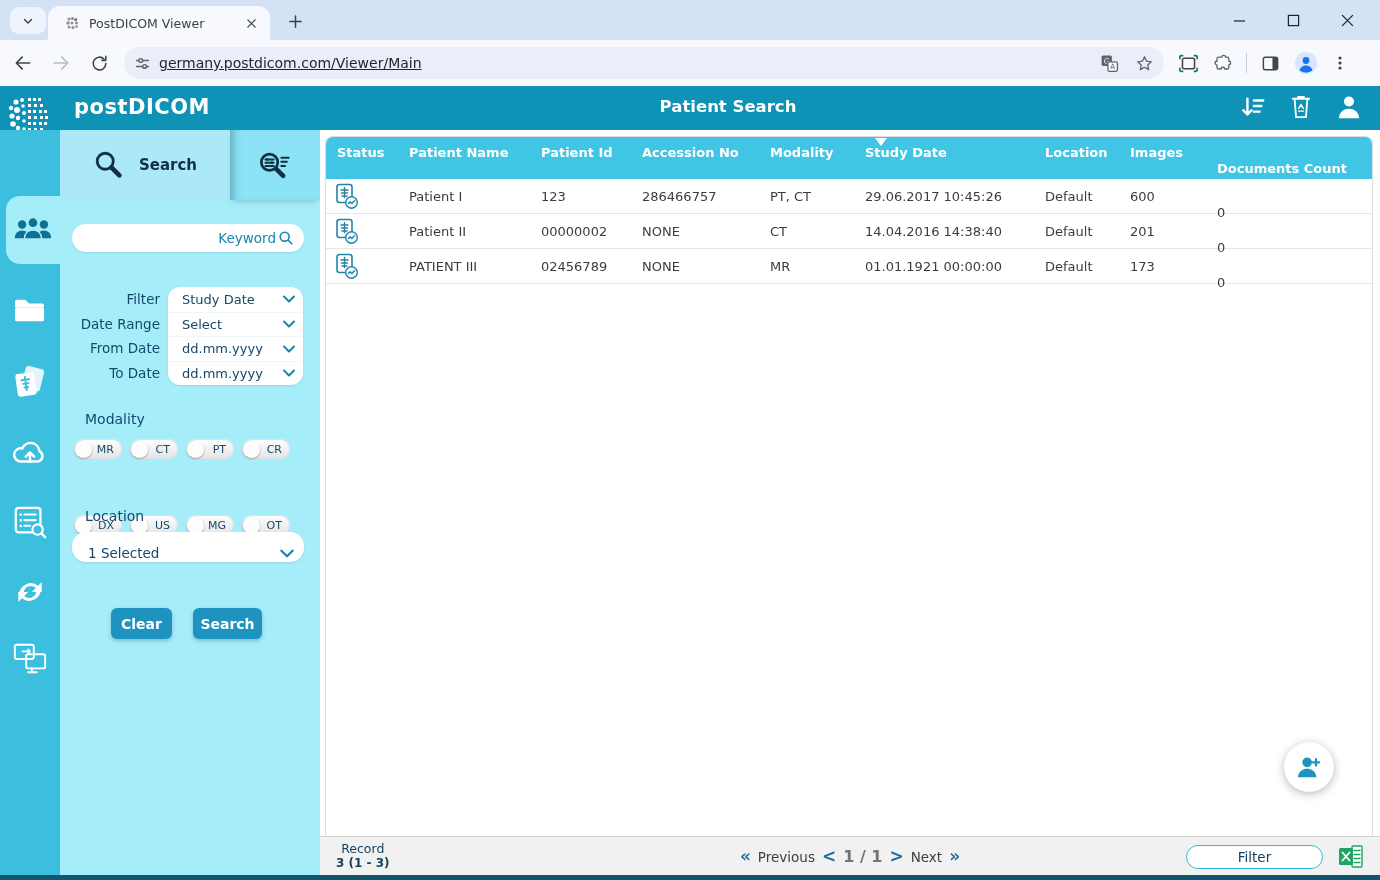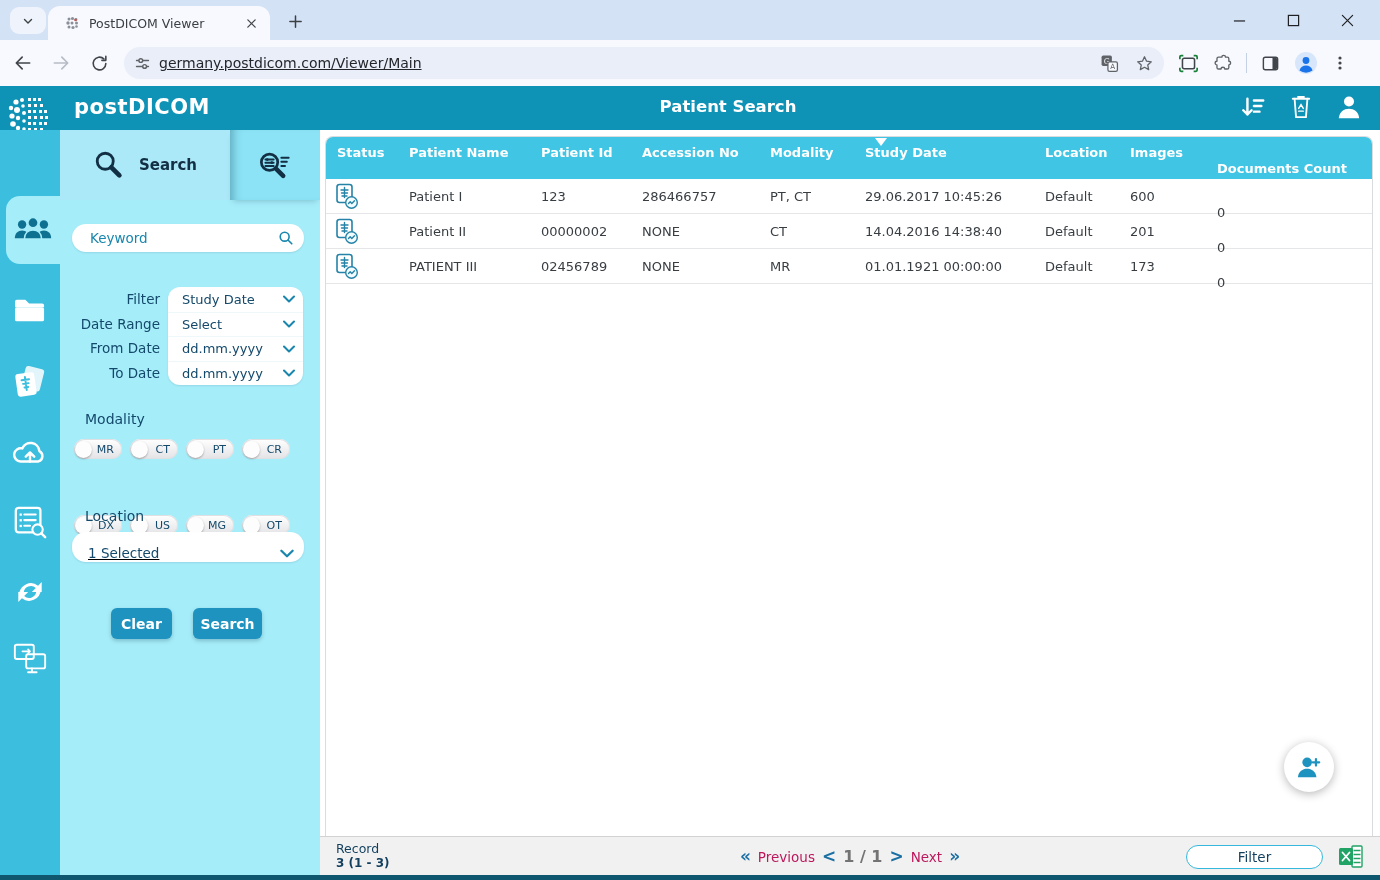--- a/index.html
+++ b/index.html
@@ -39,38 +39,38 @@
   .side-item.active{left:6px;width:54px;height:68px;background:#a6edfa;border-radius:14px 0 0 14px;}
 
   
   .panel{position:absolute;left:60px;top:130px;width:260px;height:750px;background:#a6edfa;}
   .panel-tabs{position:absolute;left:0;top:0;width:260px;height:70px;}
   .ptab1{position:absolute;left:0;top:0;width:170px;height:70px;background:#abe9f8;display:flex;align-items:center;justify-content:center;gap:14px;cursor:pointer;}
   .ptab1 .lbl{font-size:15px;font-weight:600;color:#122f44;}
   .ptab2{position:absolute;left:170px;top:0;width:90px;height:70px;background:#8ce3f5;display:flex;align-items:center;justify-content:center;cursor:pointer;box-shadow:inset 10px 0 10px -7px rgba(10,60,80,.35), 0 4px 6px -3px rgba(10,60,80,.25);}
 
   .keyword{position:absolute;left:12px;top:94px;width:232px;height:28px;background:#fff;border-radius:14px;display:flex;align-items:center;padding:0 10px 0 16px;box-shadow:0 1px 2px rgba(0,60,80,.12);}
-  .keyword input{border:none;outline:none;background:transparent;flex:1;font-size:13.5px;color:#404040;}
+  .keyword input{border:none;outline:none;background:transparent;flex:1;font-size:13.5px;color:#404040;text-align:right;}
   .keyword input::placeholder{color:#1886ad;opacity:1;}
 
   .filter-group{position:absolute;left:108px;top:157px;width:135px;background:#fff;border-radius:12px;overflow:hidden;box-shadow:0 1px 2px rgba(0,60,80,.12);}
   .fg-row{height:24.5px;display:flex;align-items:center;padding:0 8px 0 14px;cursor:pointer;}
   .fg-row + .fg-row{border-top:1px solid #eef8fb;}
   .fg-val{flex:1;font-size:13px;color:#14496b;white-space:nowrap;}
   .fg-labels{position:absolute;left:0;top:157px;width:100px;}
   .fg-label{height:24.5px;line-height:24.5px;text-align:right;font-size:13.5px;color:#14496b;}
 
   .modality-label{position:absolute;left:25px;top:281px;font-size:14px;color:#14496b;}
   .mod-row{position:absolute;left:14px;display:flex;gap:8px;}
   .mod-pill{width:48px;height:20px;border-radius:10px;background:linear-gradient(#ffffff,#e3e3e6);box-shadow:inset 0 0 0 1px #e0e0e3;display:flex;align-items:center;cursor:pointer;}
   .mod-knob{width:17px;height:17px;border-radius:50%;background:#fdfdfd;box-shadow:0 1px 2px rgba(0,0,0,.3);margin-left:1px;}
   .mod-lbl{flex:1;text-align:right;padding-right:8px;font-size:11px;color:#14496b;}
 
   .location-label{position:absolute;left:25px;top:378px;font-size:14px;color:#14496b;}
-  .location-select{position:absolute;left:12px;top:402px;width:232px;height:30px;background:#fff;border-radius:14px;display:flex;align-items:center;padding:12px 10px 0 16px;box-shadow:0 1px 2px rgba(0,60,80,.12);cursor:pointer;text-decoration:underline;}
+  .location-select{position:absolute;left:12px;top:402px;width:232px;height:30px;background:#fff;border-radius:14px;display:flex;align-items:center;padding:12px 10px 0 16px;box-shadow:0 1px 2px rgba(0,60,80,.12);cursor:pointer;}
   .location-select .fg-val{font-size:13.5px;}
 
   .btn{position:absolute;top:478px;height:31px;background:#1f93c0;border-radius:6px;color:#fff;font-size:14px;font-weight:600;display:flex;align-items:center;justify-content:center;cursor:pointer;box-shadow:0 2px 4px rgba(0,50,70,.25);}
   .btn-clear{left:51px;width:61px;}
   .btn-search{left:133px;width:69px;}
 
   
   .main{position:absolute;left:320px;top:130px;width:1060px;height:750px;background:#fff;}
   .tablebox{position:absolute;left:5px;top:6px;width:1048px;height:700px;background:#fff;border:1px solid #d9dde0;border-bottom:none;border-radius:8px 8px 0 0;}
   .thead{position:relative;height:42px;background:#41c5e4;border-radius:7px 7px 0 0;}
@@ -79,25 +79,25 @@
   .trow .cell{position:absolute;top:0;height:35px;line-height:35px;font-size:13px;color:#383d42;white-space:nowrap;}
   .c0{left:11px;} .c1{left:83px;} .c2{left:215px;} .c3{left:316px;} .c4{left:444px;}
   .c5{left:539px;} .c6{left:719px;} .c7{left:804px;} .c8{left:891px;margin-top:16px;}
   .sort-arrow{position:absolute;left:549px;top:1px;}
   .status-ic{position:absolute;left:8px;top:4px;}
 
   .fab{position:absolute;left:964px;top:612px;width:50px;height:50px;border-radius:50%;background:#fff;box-shadow:0 2px 10px rgba(0,0,0,.28);display:flex;align-items:center;justify-content:center;cursor:pointer;}
 
   .footer{position:absolute;left:0px;top:706px;width:1060px;height:39px;background:#f1f1f1;border-top:1px solid #d2d2d2;}
   .record{position:absolute;left:16px;top:4px;color:#123f5e;}
-  .record .r1{font-size:12.5px;line-height:15px;}
+  .record .r1{font-size:12.5px;line-height:15px;text-align:center;}
   .record .r2{font-size:12px;font-weight:700;line-height:15px;}
   .pagination{position:absolute;left:50%;top:0;height:39px;transform:translateX(-50%);display:flex;align-items:center;gap:7px;white-space:nowrap;}
   .pg-glyph{font-size:17px;font-weight:700;color:#1b6fa3;cursor:pointer;line-height:1;}
-  .pg-txt{font-size:13.5px;color:#be185d;cursor:pointer;}
+  .pg-txt{font-size:13.5px;color:#404040;cursor:pointer;}
   .pg-page{font-size:16px;font-weight:700;color:#737373;}
   .filter-btn{position:absolute;right:57px;top:8px;width:137px;height:24px;background:#fff;border:1.5px solid #35b8dc;border-radius:12px;display:flex;align-items:center;justify-content:center;font-size:13.5px;color:#123f5e;cursor:pointer;}
   .excel-btn{position:absolute;right:16px;top:7px;width:26px;height:25px;cursor:pointer;}
 
   .bottomstrip{position:absolute;left:0;top:875px;width:1380px;height:5px;background:#0f576f;}
 </style>
 </head>
 <body>
 
 <div class="screen">

